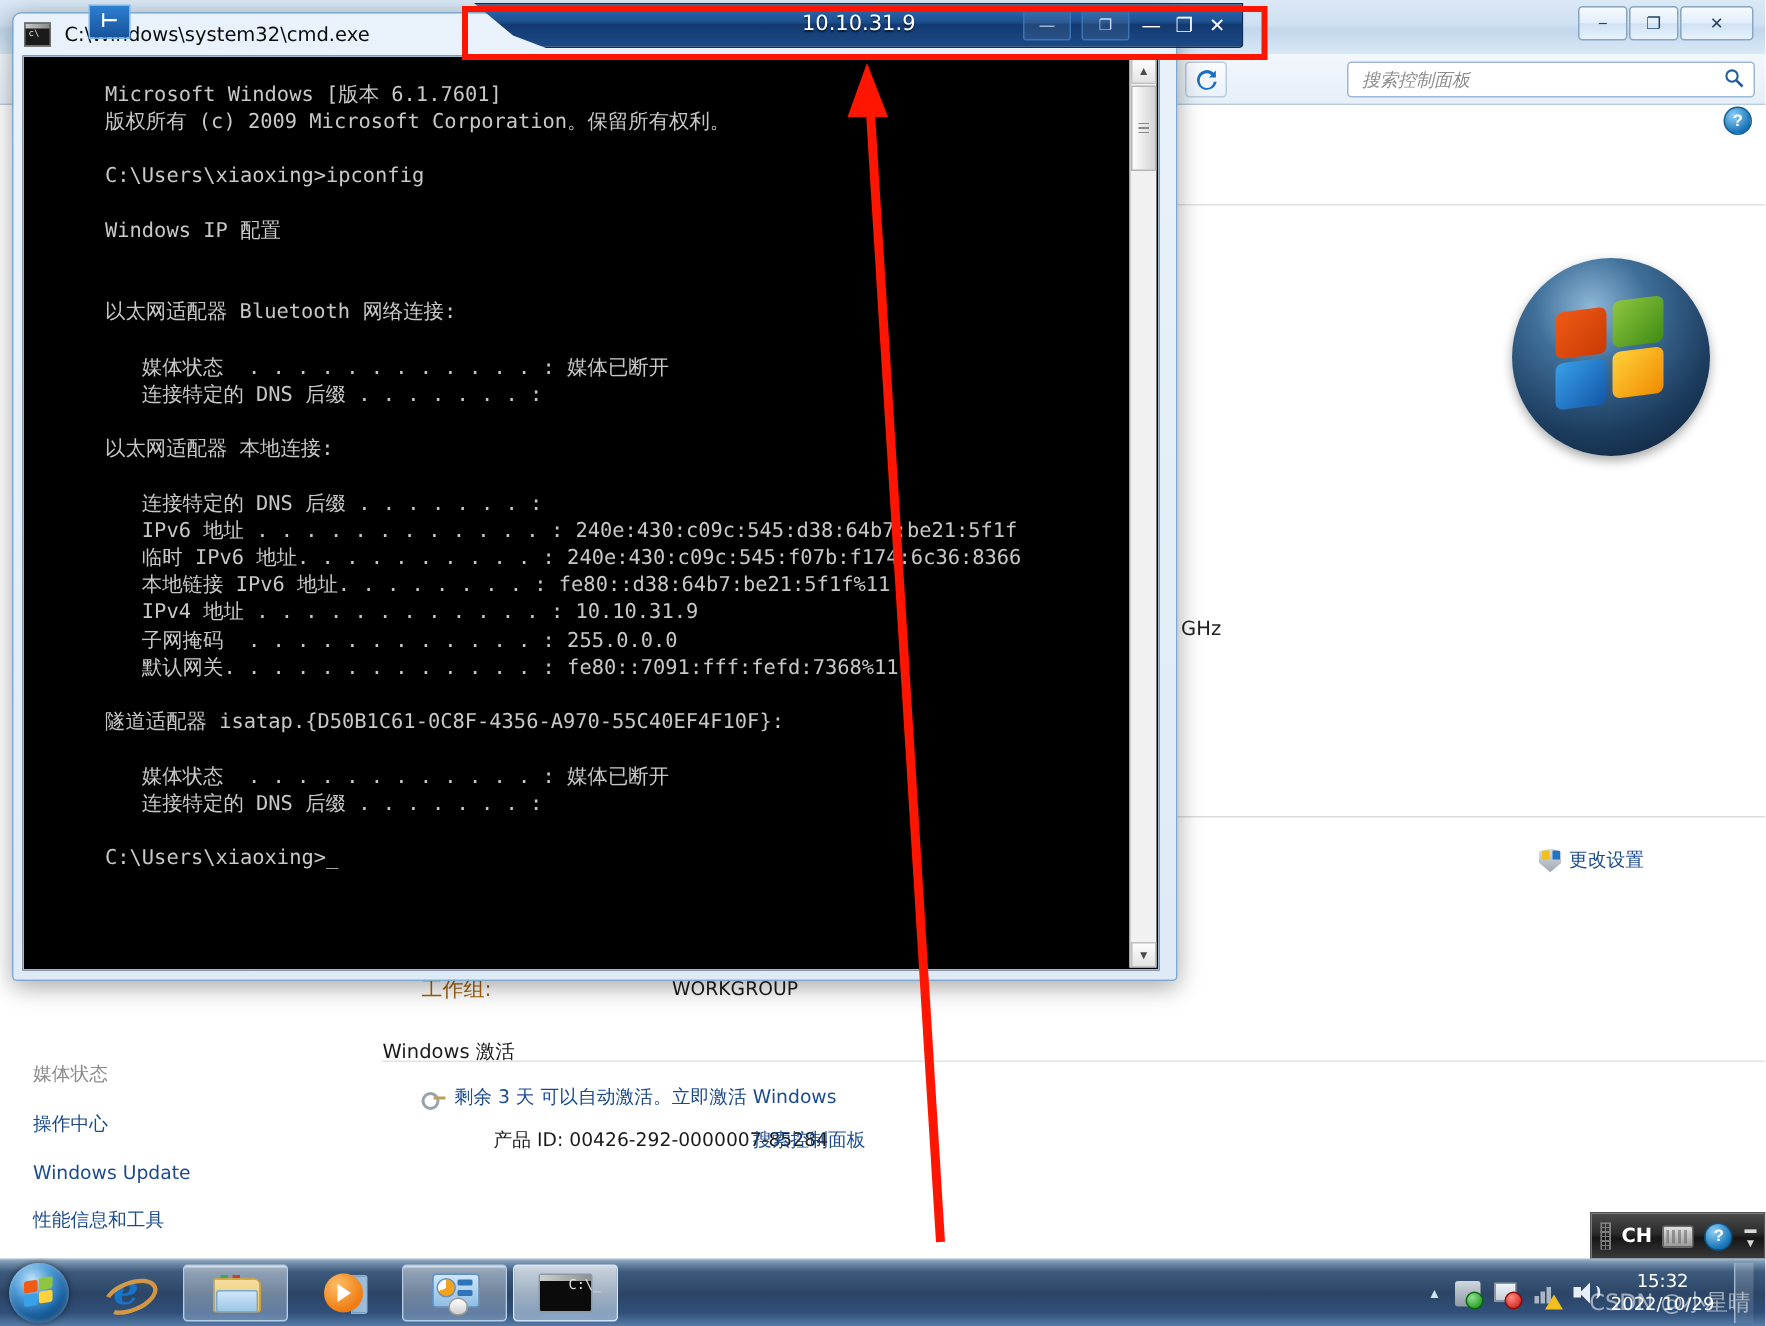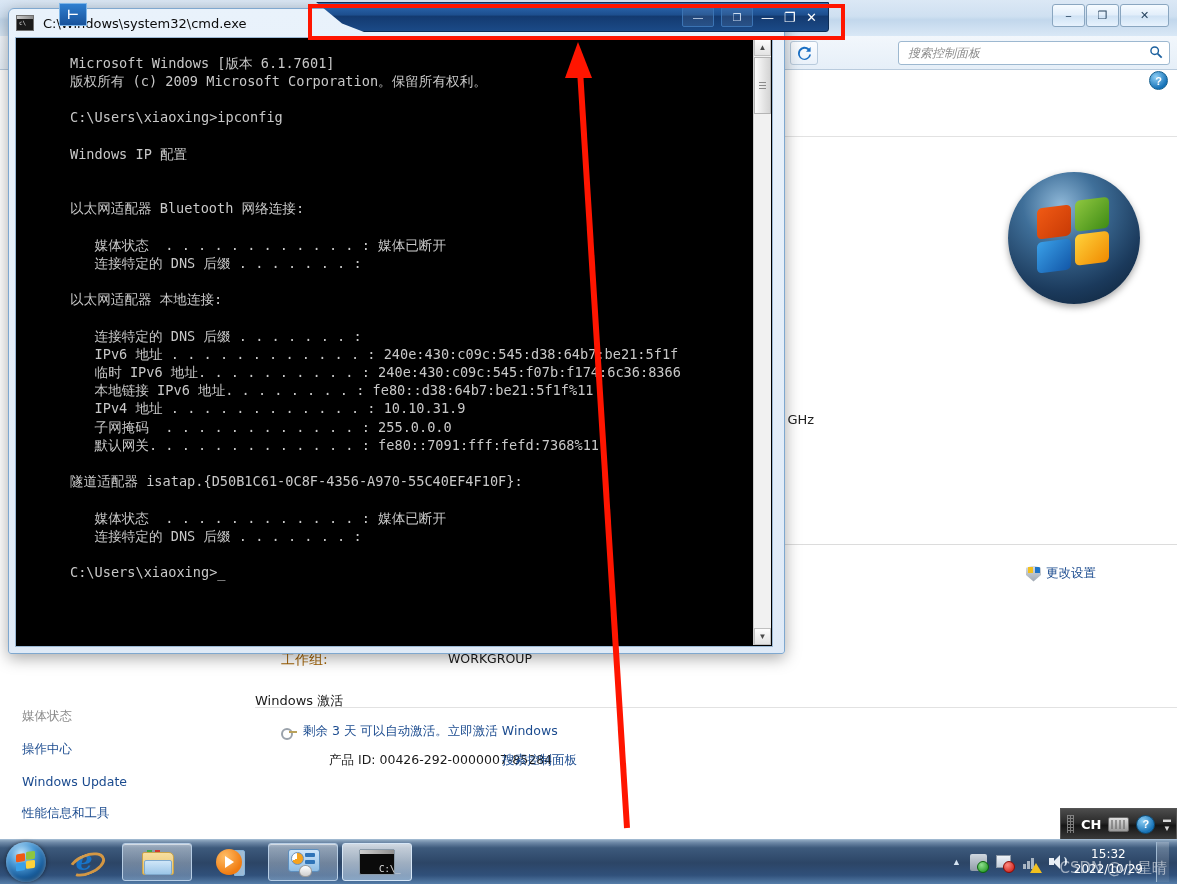--- a/index.html
+++ b/index.html
@@ -251,21 +251,21 @@
     background:linear-gradient(to bottom,#cfe6fa,#8fbde4);border:1px solid #5e8fbe;}
   .cpl-icon .pie{position:absolute;left:3px;top:3px;width:11px;height:11px;border-radius:50%;
     background:conic-gradient(#f5a21e 0 68%,#ffffff 0 100%);border:1px solid #6f91b5;}
   .cpl-icon .b1,.cpl-icon .b2{position:absolute;left:17px;height:4px;width:10px;background:#2f74b8;border-radius:1px;}
   .cpl-icon .b1{top:4px;} .cpl-icon .b2{top:11px;}
   .cpl-icon .mouse{position:absolute;left:11px;top:16px;width:11px;height:10px;border-radius:50% 50% 45% 45%;
     background:linear-gradient(to bottom,#ffffff,#cfcfcf);border:1px solid #9a9a9a;}
   .cmd-icon-tb{position:relative;width:34px;height:24px;background:#0b0b0b;border:1px solid #8a9aa8;border-radius:2px;}
   .cmd-icon-tb .bar{position:absolute;left:0;top:0;right:0;height:4px;
     background:linear-gradient(to right,#cfcfcf,#8f8f8f);}
-  .cmd-icon-tb .txt{position:absolute;left:3px;top:14px;color:#e2e2e2;font-size:9px;
+  .cmd-icon-tb .txt{position:absolute;left:3px;top:2px;color:#e2e2e2;font-size:9px;
     font-family:"DejaVu Sans Mono",monospace;padding-left:16px;}
   
   #tray{margin-left:auto;display:flex;align-items:center;gap:9px;padding-right:8px;}
   #tray-expand{color:#d6e4f2;font-size:9px;}
   .tray-ico{width:17px;height:17px;position:relative;}
   .tray-usb{background:linear-gradient(to bottom,#cfd7df,#8f9aa6);border-radius:2px;}
   .tray-usb::after{content:"";position:absolute;right:-2px;bottom:-2px;width:10px;height:10px;border-radius:50%;
     background:radial-gradient(circle at 35% 30%,#8fe08f,#128c12);border:1px solid #0a660a;}
   .tray-flag{position:relative;}
   .tray-flag .fl{position:absolute;left:0;top:1px;width:13px;height:11px;
@@ -425,20 +425,21 @@
       <div class="sb-arrow" id="sb-up">▲</div>
       <div id="sb-thumb">
           <div class="grip"></div>
         </div>
       <div class="sb-arrow" id="sb-down">▼</div>
     </div>
   </div>
 </div>
 
 <div id="rdp-bar">
+  <div id="rdp-title">10.10.31.9</div>
   <div id="rdp-btns">
     <div class="rdp-ghost">—</div>
     <div class="rdp-ghost">❐</div>
     <div class="rdp-btn">—</div>
     <div class="rdp-btn">❐</div>
     <div class="rdp-btn">✕</div>
   </div>
 </div>
 <div id="rdp-pin">⊢</div>
 

